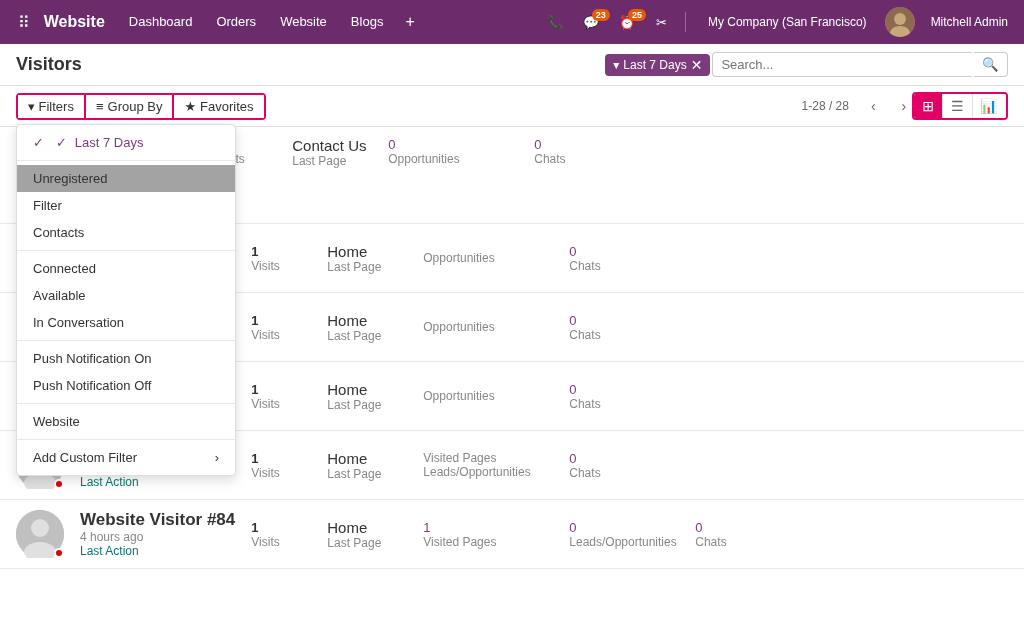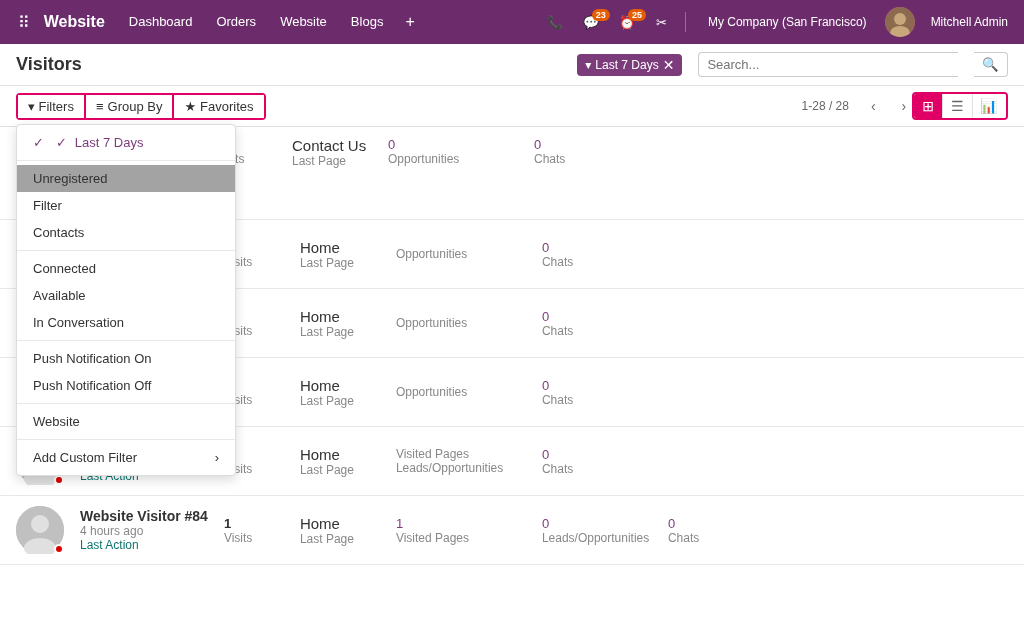--- a/index.html
+++ b/index.html
@@ -36,21 +36,21 @@
     .nav-user { padding: 0 8px; font-size: 12px; cursor: pointer; }
     .nav-separator { width: 1px; height: 20px; background: rgba(255,255,255,0.3); margin: 0 4px; }
 
     
     .sub-header {
       background: #fff;
       border-bottom: 1px solid #e0e0e0;
       padding: 8px 16px;
       display: flex;
       align-items: center;
-      gap: 16px;
+      gap: 2px;
     }
     .page-title { font-size: 18px; font-weight: 600; color: #333; flex: 1; }
     .filter-tag {
       background: #7c3c7c;
       color: #fff;
       border-radius: 4px;
       padding: 3px 8px;
       font-size: 12px;
       display: flex;
       align-items: center;
@@ -202,21 +202,21 @@
     .visitor-avatar.has-photo { background: #8b6a4f; overflow: hidden; }
     .online-dot {
       width: 10px; height: 10px;
       background: #e00000;
       border-radius: 50%;
       border: 2px solid #fff;
       position: absolute;
       bottom: 0; right: 0;
     }
     .visitor-info { min-width: 120px; }
-    .visitor-name { font-weight: 600; color: #333; font-size: 14px; }
+    .visitor-name { font-weight: 600; color: #333; font-size: 17px; }
     .visitor-time { color: #888; font-size: 12px; }
     .visitor-action { color: #0f766e; font-size: 12px; }
     .visitor-visits { min-width: 60px; }
     .visit-count { font-weight: 600; color: #333; }
     .visit-label { color: #888; font-size: 12px; }
     .visitor-page { min-width: 80px; }
     .page-name { color: #333; font-size: 15px; }
     .page-label { color: #888; font-size: 12px; }
     .stat-value { color: #7c3c7c; font-size: 13px; }
     .stat-label { color: #888; font-size: 12px; }

